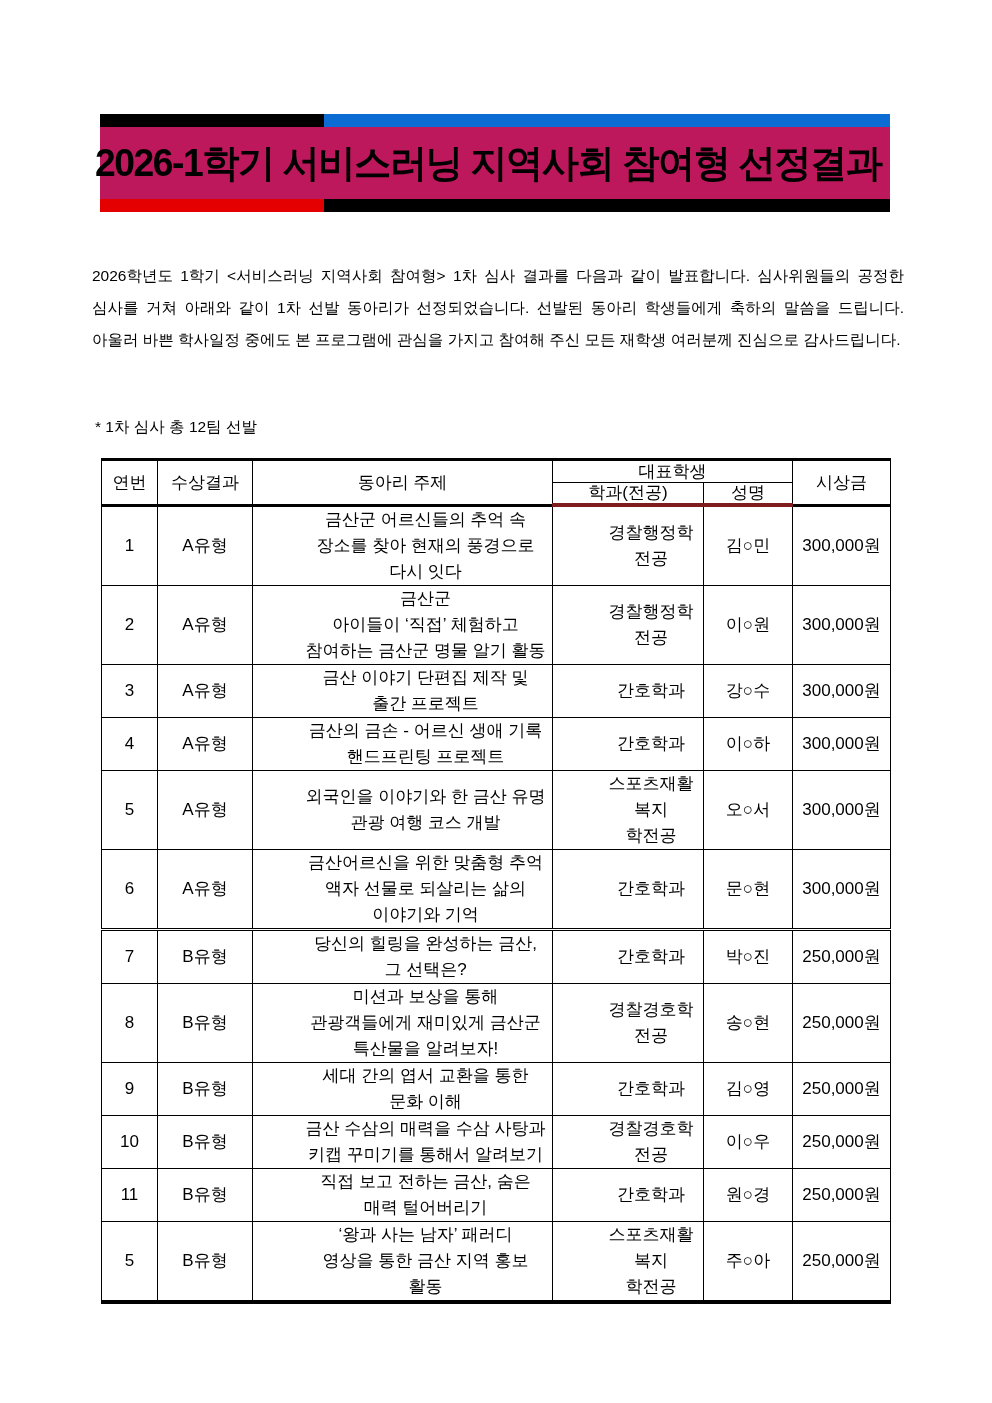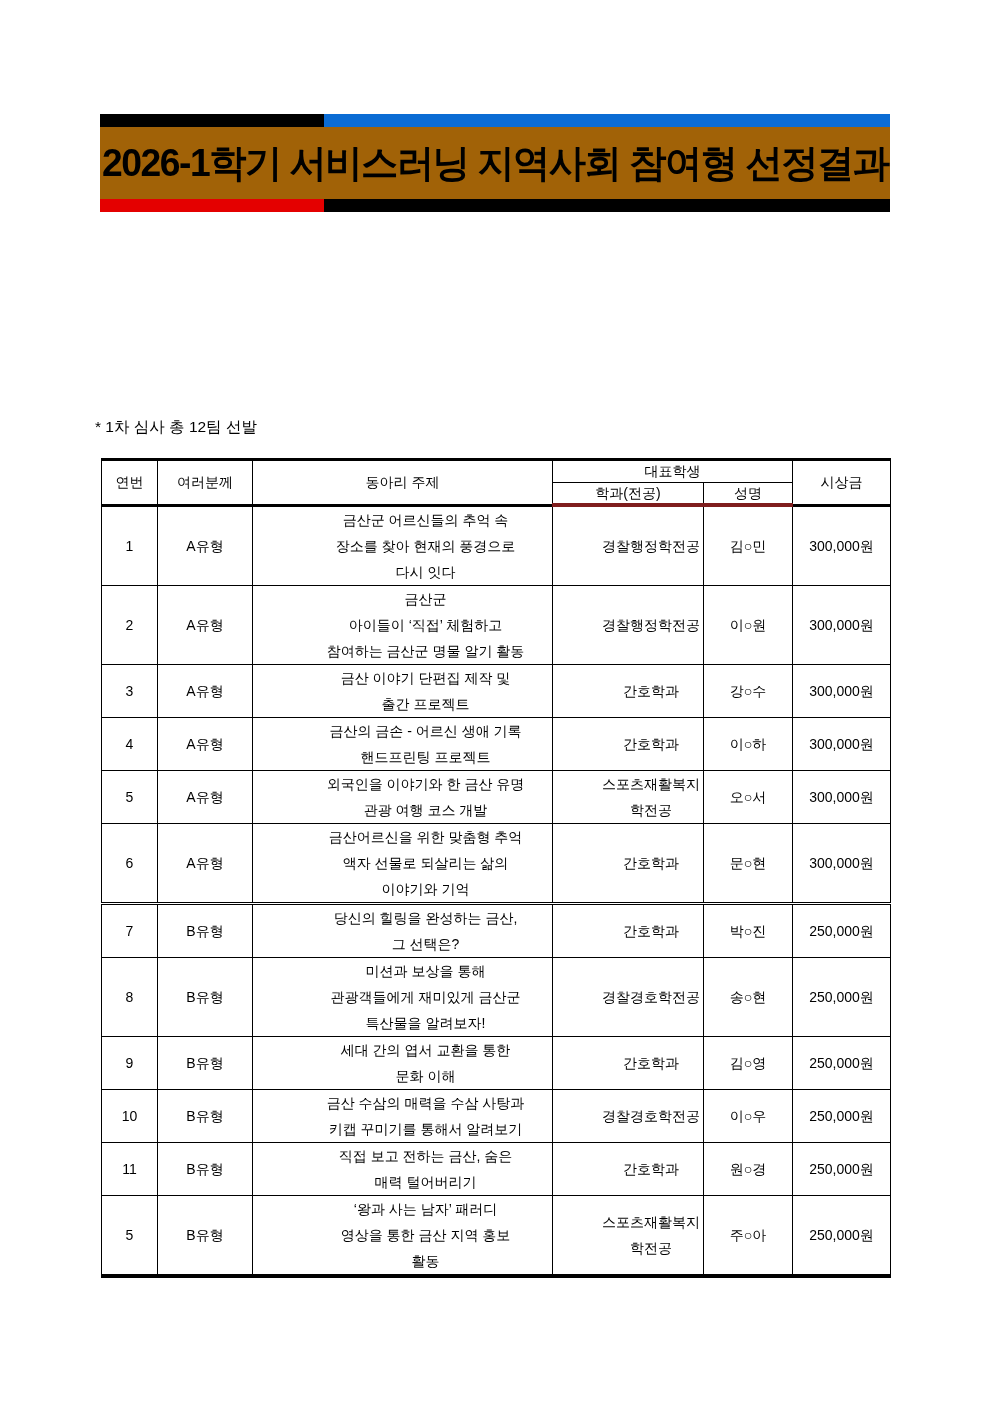--- a/index.html
+++ b/index.html
@@ -20,21 +20,21 @@
   
   .intro{
     position:absolute;left:92px;top:244px;width:812px;
     font-size:15.5px;line-height:32px;text-align:justify;word-break:keep-all;
   }
   
   .note{position:absolute;left:95px;top:416px;font-size:15.5px;line-height:22px;}
   
   table.results{
     position:absolute;left:101px;top:458px;width:789px;
-    border-collapse:collapse;table-layout:fixed;font-size:14px;
+    border-collapse:collapse;table-layout:fixed;font-size:17px;
     border-top:3px solid #000;border-bottom:4px solid #000;
     border-left:1px solid #000;border-right:1px solid #000;
   }
   .results th,.results td{
     border:1px solid #000;text-align:center;vertical-align:middle;
     font-weight:400;padding:0 2px;color:#000;
   }
   .results thead tr.row-main th{height:21px;line-height:21px;}
   .results thead tr.row-sub th{height:20px;line-height:20px;}
   .results thead tr.row-sub th{border-bottom:4px solid #7f1d1d;}
@@ -46,45 +46,46 @@
 </head>
 <body>
 
 <div class="page">
 
   <div class="header-block">
     <div class="bar">
       <div class="seg-left" style="background: rgb(0, 0, 0);"></div>
       <div class="seg-right" style="background: rgb(11, 108, 212);"></div>
     </div>
-    <div class="title-banner" style="background: #a16207;">
+    <div class="title-banner" style="background: #be185d; justify-content: flex-end;">
       <div class="title-text">2026-1학기 서비스러닝 지역사회 참여형 선정결과</div>
     </div>
     <div class="bar">
       <div class="seg-left" style="background: rgb(228, 0, 0);"></div>
       <div class="seg-right" style="background: rgb(0, 0, 0);"></div>
     </div>
   </div>
 
+  <p class="intro">2026학년도 1학기 &lt;서비스러닝 지역사회 참여형&gt; 1차 심사 결과를 다음과 같이 발표합니다. 심사위원들의 공정한 심사를 거쳐 아래와 같이 1차 선발 동아리가 선정되었습니다. 선발된 동아리 학생들에게 축하의 말씀을 드립니다. 아울러 바쁜 학사일정 중에도 본 프로그램에 관심을 가지고 참여해 주신 모든 재학생 여러분께 진심으로 감사드립니다.</p>
 
   <div class="note">* 1차 심사 총 12팀 선발</div>
 
   <table class="results">
     <colgroup>
       <col style="width:56px">
         <col style="width:95px">
         <col style="width:300px">
       <col style="width:151px">
         <col style="width:89px">
         <col style="width:98px">
     </colgroup>
     <thead>
       <tr class="row-main">
         <th rowspan="2">연번</th>
-        <th rowspan="2">여러분께</th>
+        <th rowspan="2">수상결과</th>
         <th rowspan="2">동아리 주제</th>
         <th colspan="2">대표학생</th>
         <th rowspan="2">시상금</th>
       </tr>
       <tr class="row-sub">
         <th>학과(전공)</th>
         <th>성명</th>
       </tr>
     </thead>
     <tbody>

